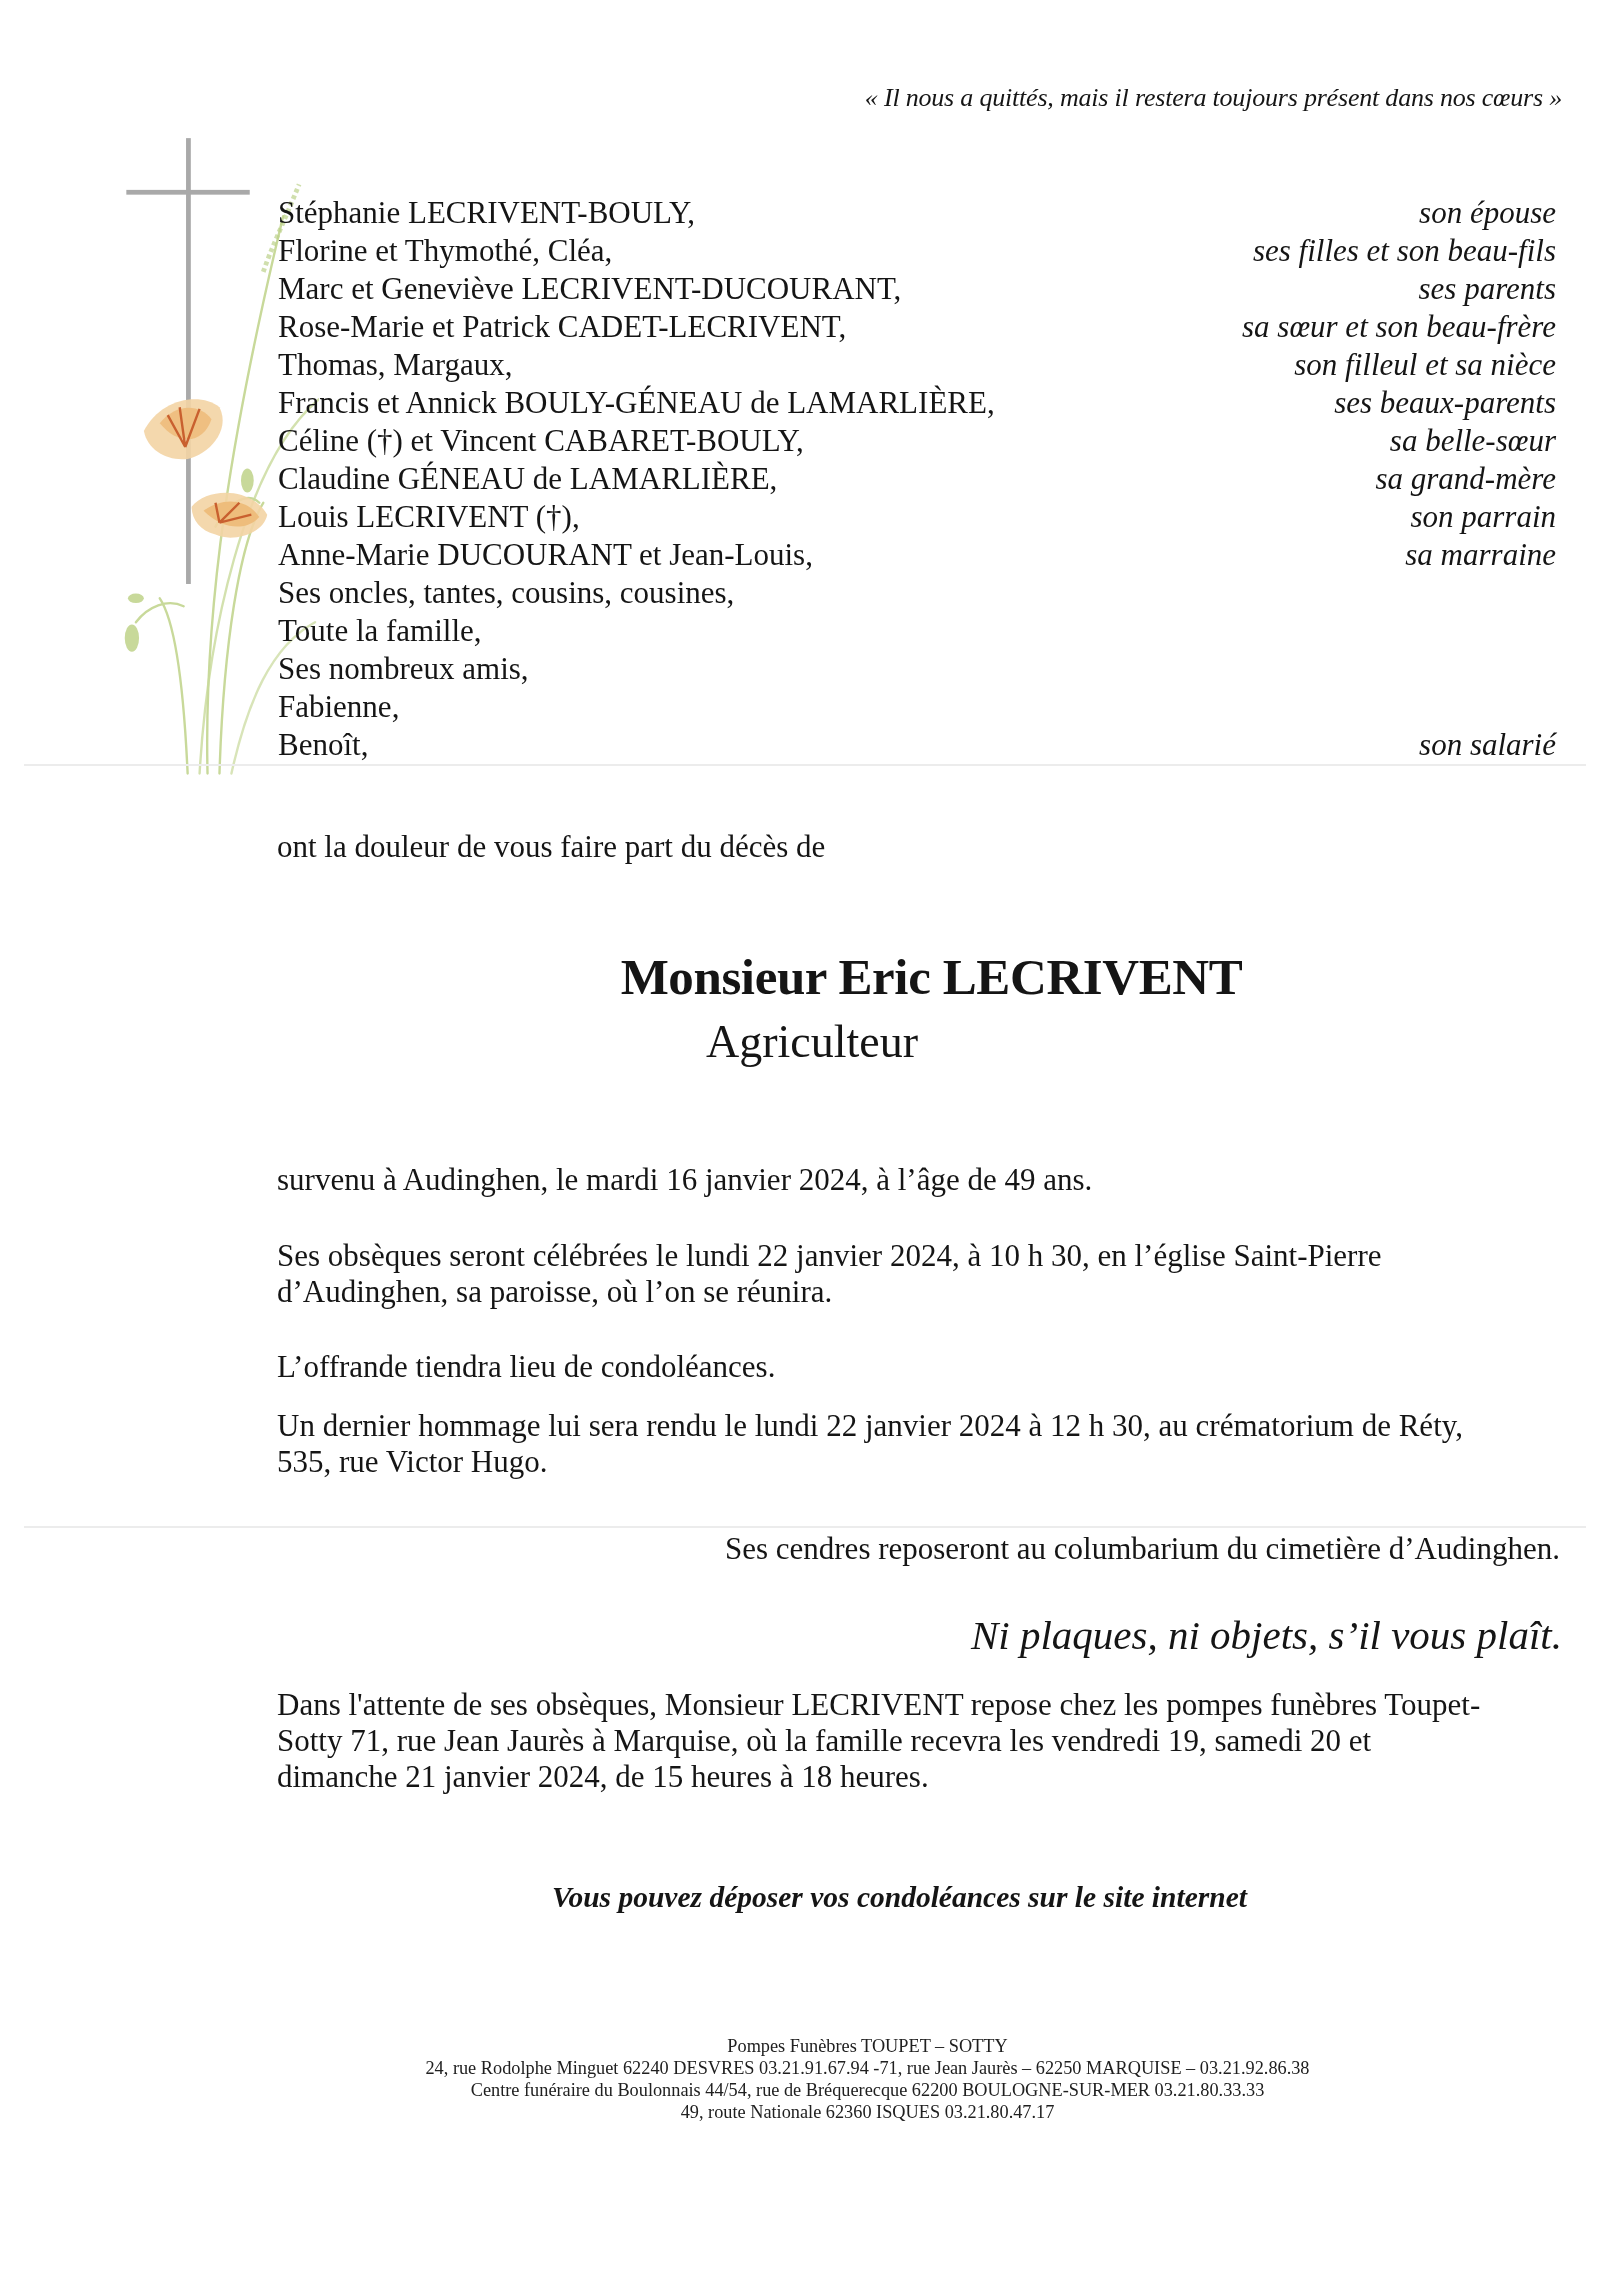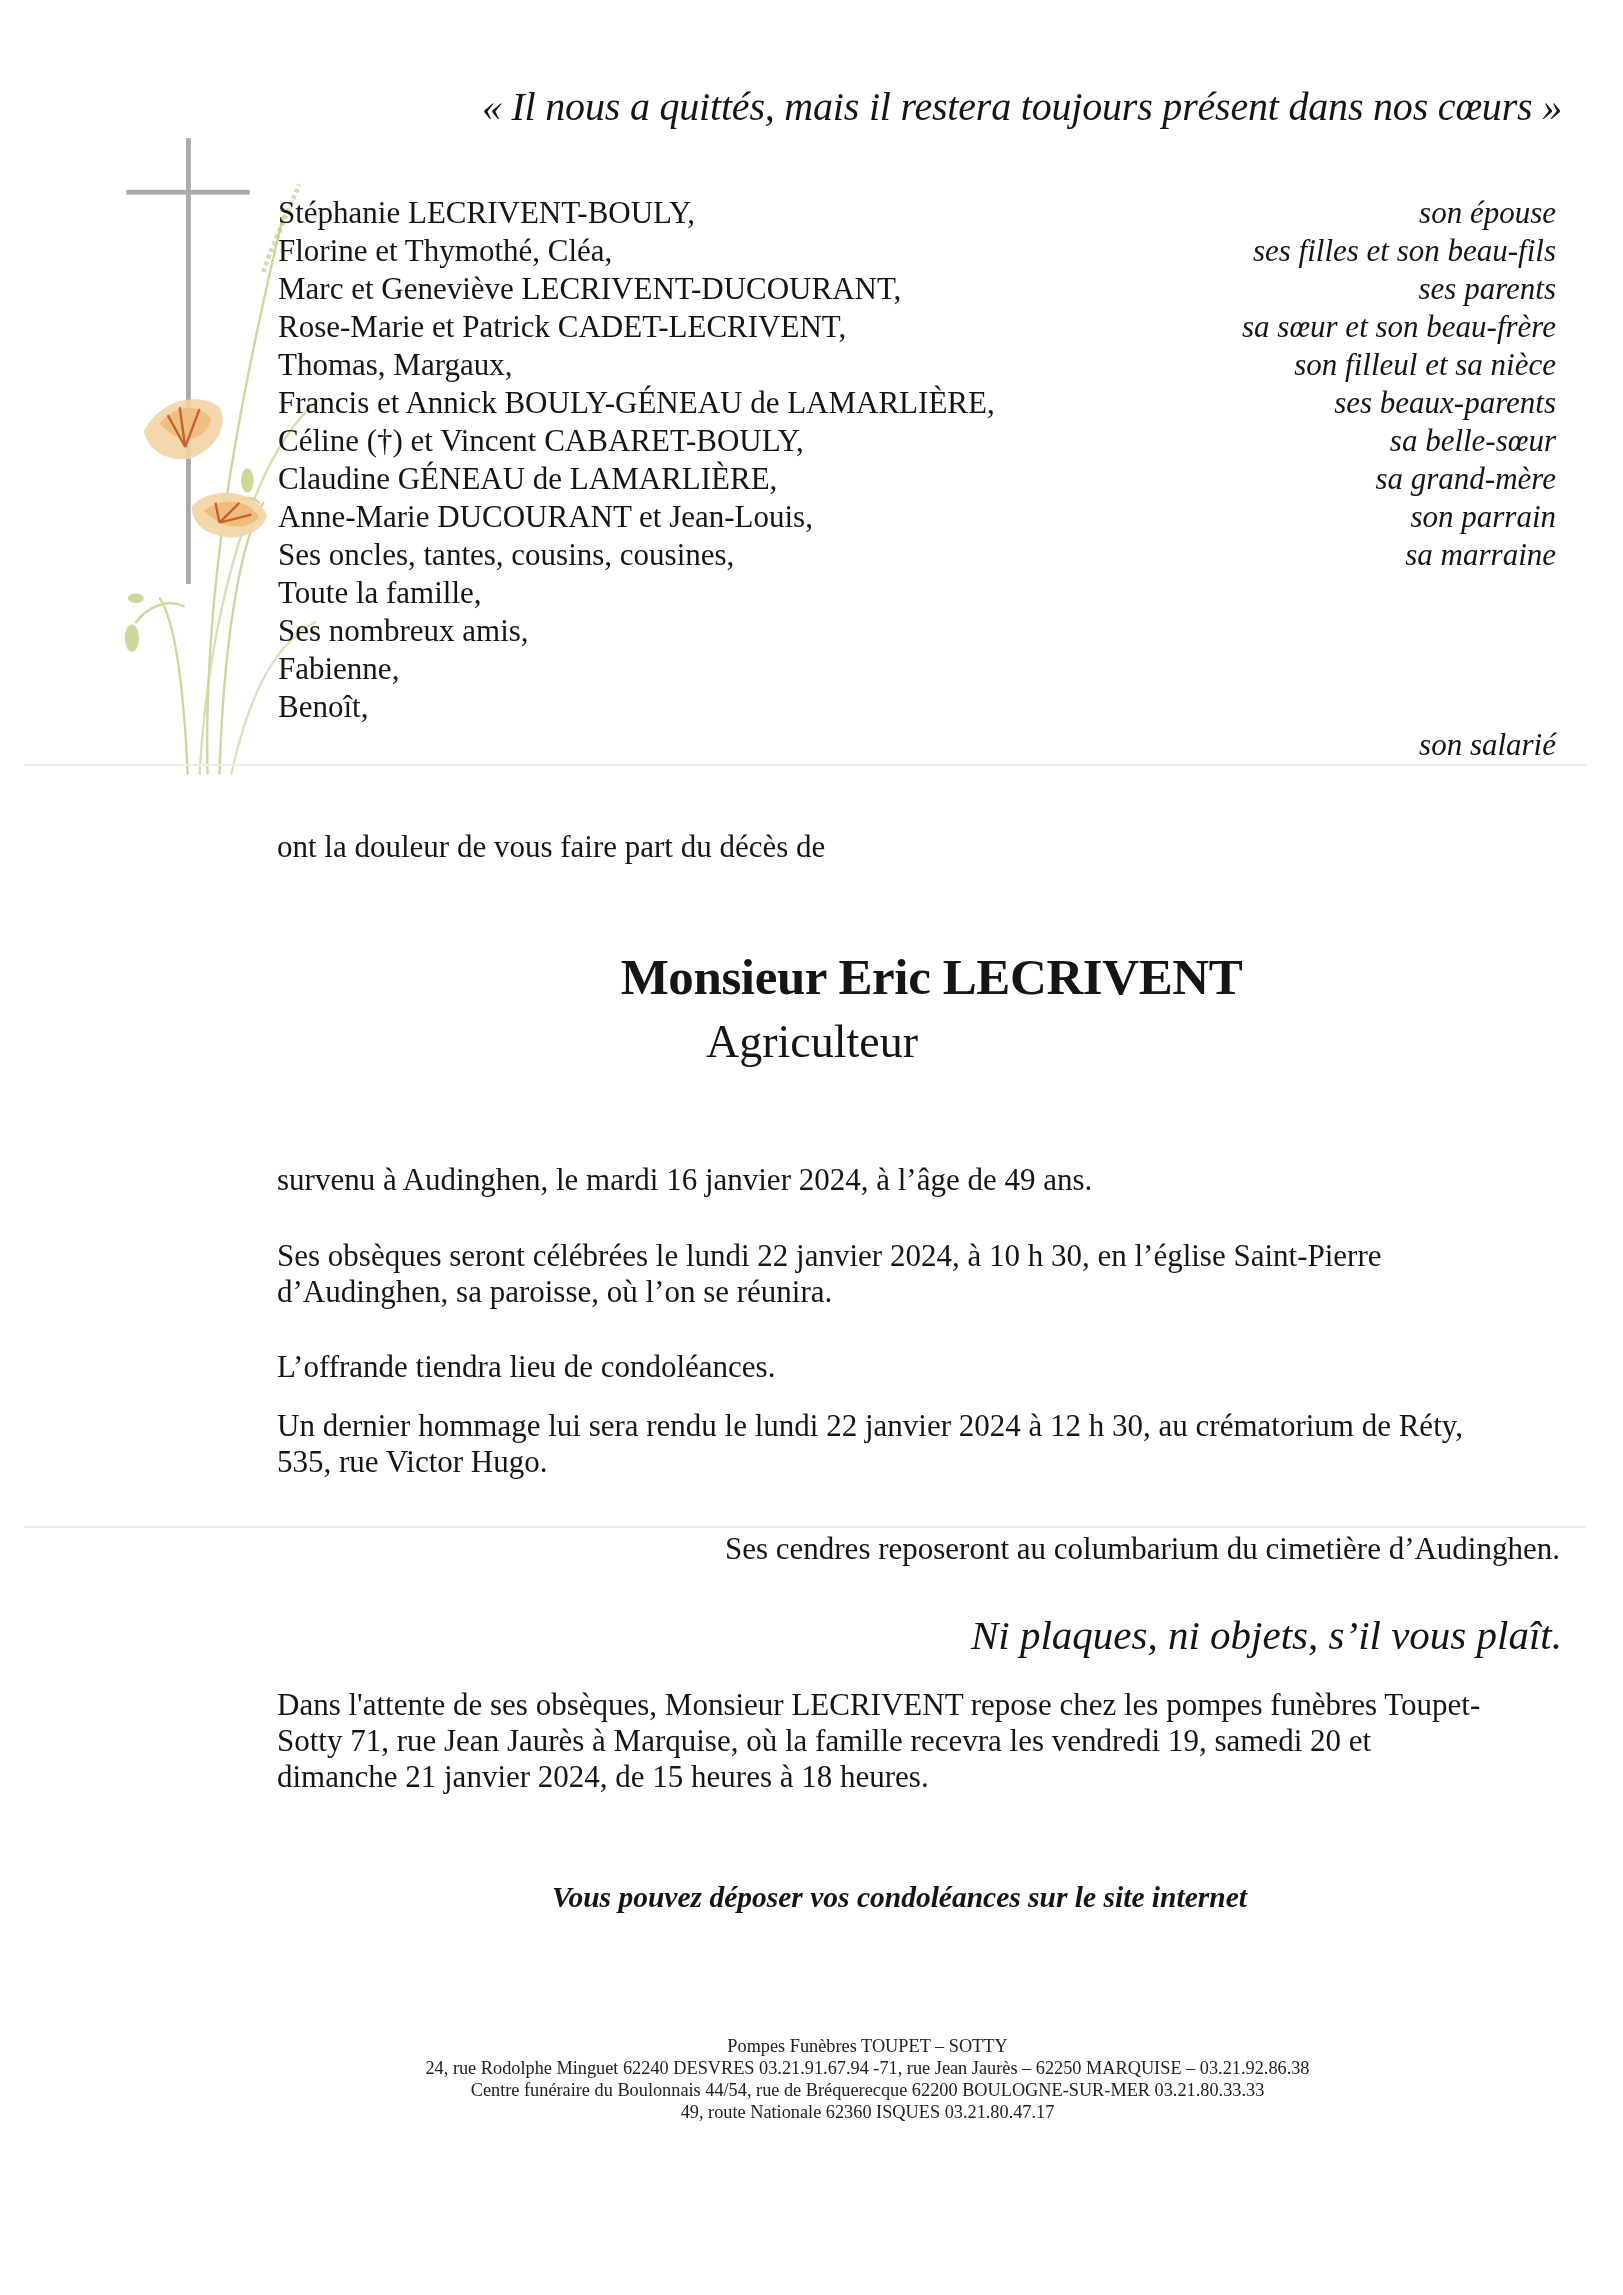--- a/index.html
+++ b/index.html
@@ -1,19 +1,19 @@
 <!DOCTYPE html>
 <html style="font-size:12.8px"><head>
 <meta charset="utf-8">
 <style>
   html, body { margin: 0; padding: 0; background: #ffffff; }
   body { width: 1624px; height: 2295px; position: relative; overflow: hidden;
          font-family: "Liberation Serif", "DejaVu Serif", serif; color: #151515; }
   .abs { position: absolute; white-space: nowrap; }
-  .quote { right: 62px; top: 83px; font-size: 40px; font-style: italic; letter-spacing: -0.2px; }
+  .quote { right: 62px; top: 83px; font-size: 26px; font-style: italic; letter-spacing: -0.2px; }
   .names { position: absolute; left: 278px; top: 194px; font-size: 31px; line-height: 38px; }
   .names div, .rels div { white-space: nowrap; height: 38px; }
   .rels { position: absolute; right: 68px; top: 194px; font-size: 31px; line-height: 38px;
           text-align: right; font-style: italic; }
   .rels .spacer { height: 38px; }
   .rule { position: absolute; left: 24px; width: 1562px; height: 1.6px; background: #ececec; }
   .announce { left: 277px; top: 829px; font-size: 31px; }
   .deceased { position: absolute; left: 0; width: 1624px; text-align: center; }
   .deceased .name { position: absolute; left: 0; right: 0; top: 948px; font-size: 51px; font-weight: bold;
                     padding-left: 239px; letter-spacing: -0.4px; }
@@ -66,20 +66,21 @@
 
 <div class="names">
   <div>Stéphanie LECRIVENT-BOULY,</div>
   <div>Florine et Thymothé, Cléa,</div>
   <div>Marc et Geneviève LECRIVENT-DUCOURANT,</div>
   <div>Rose-Marie et Patrick CADET-LECRIVENT,</div>
   <div>Thomas, Margaux,</div>
   <div>Francis et Annick BOULY-GÉNEAU de LAMARLIÈRE,</div>
   <div>Céline (†) et Vincent CABARET-BOULY,</div>
   <div>Claudine GÉNEAU de LAMARLIÈRE,</div>
+  <div>Louis LECRIVENT (†),</div>
   <div>Anne-Marie DUCOURANT et Jean-Louis,</div>
   <div>Ses oncles, tantes, cousins, cousines,</div>
   <div>Toute la famille,</div>
   <div>Ses nombreux amis,</div>
   <div>Fabienne,</div>
   <div>Benoît,</div>
 </div>
 
 <div class="rels">
   <div>son épouse</div>

